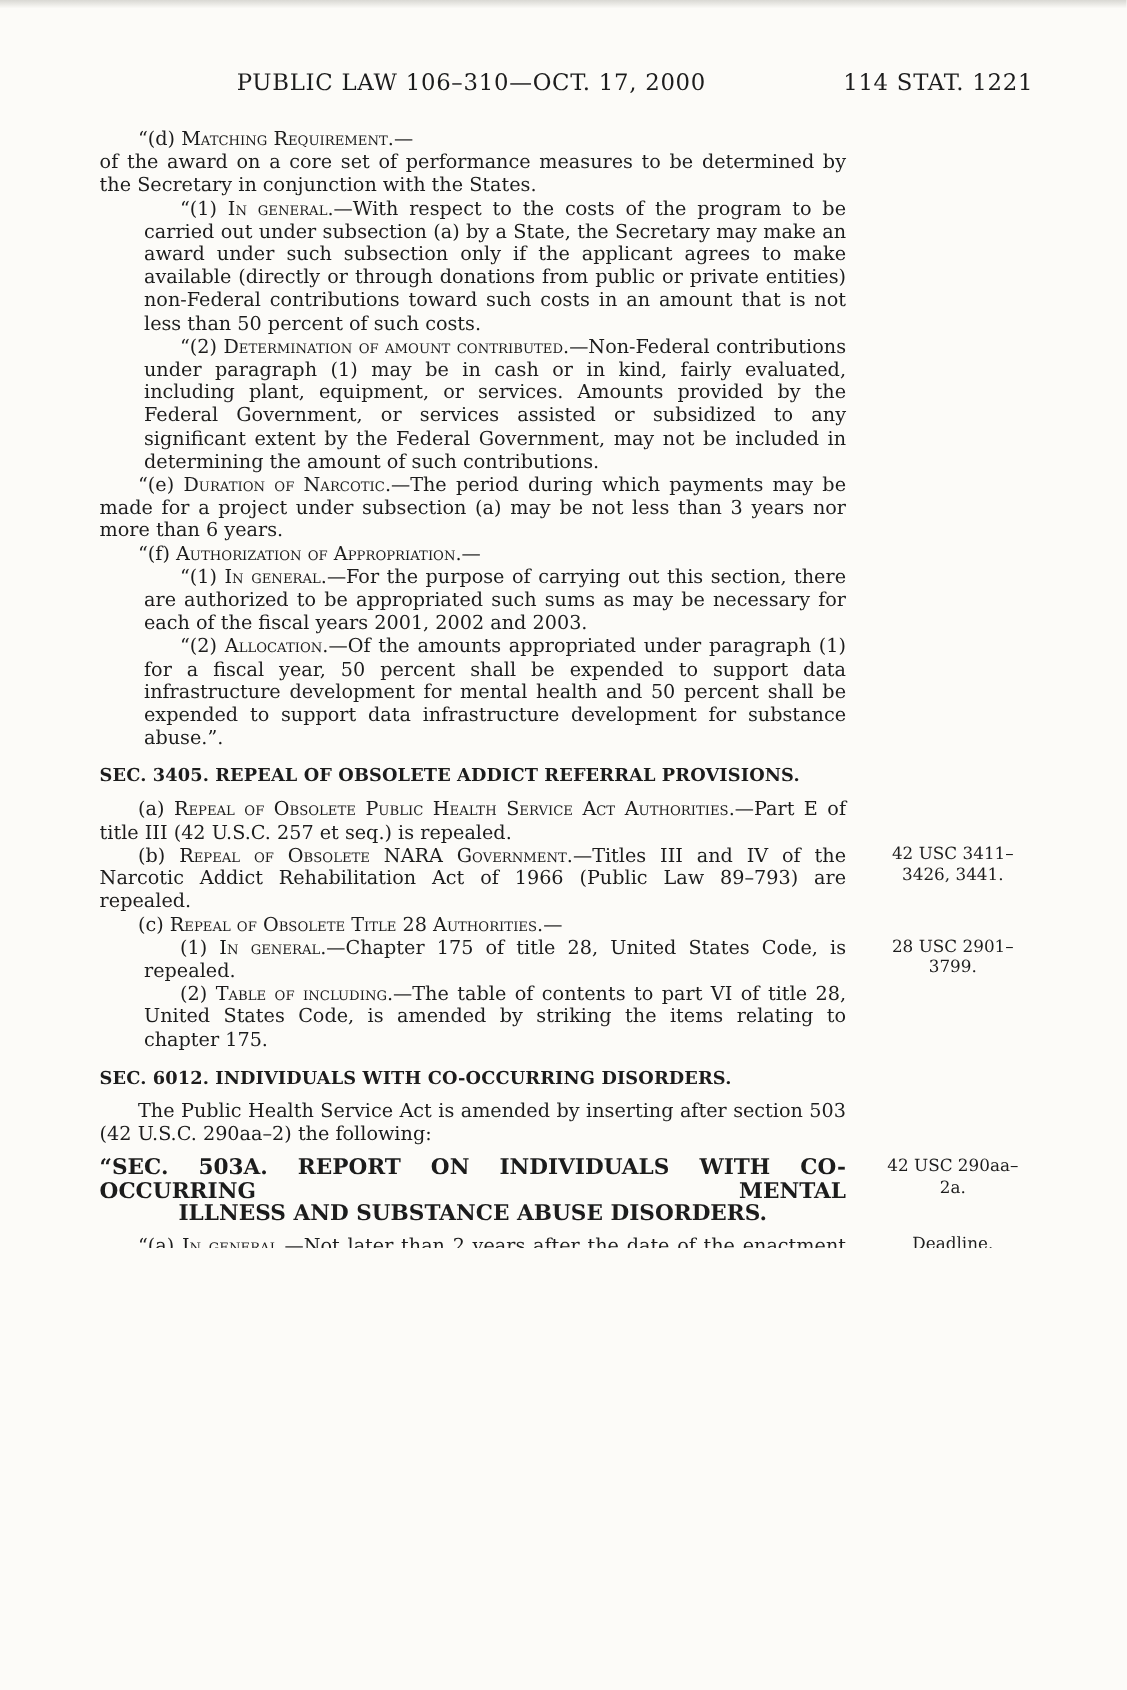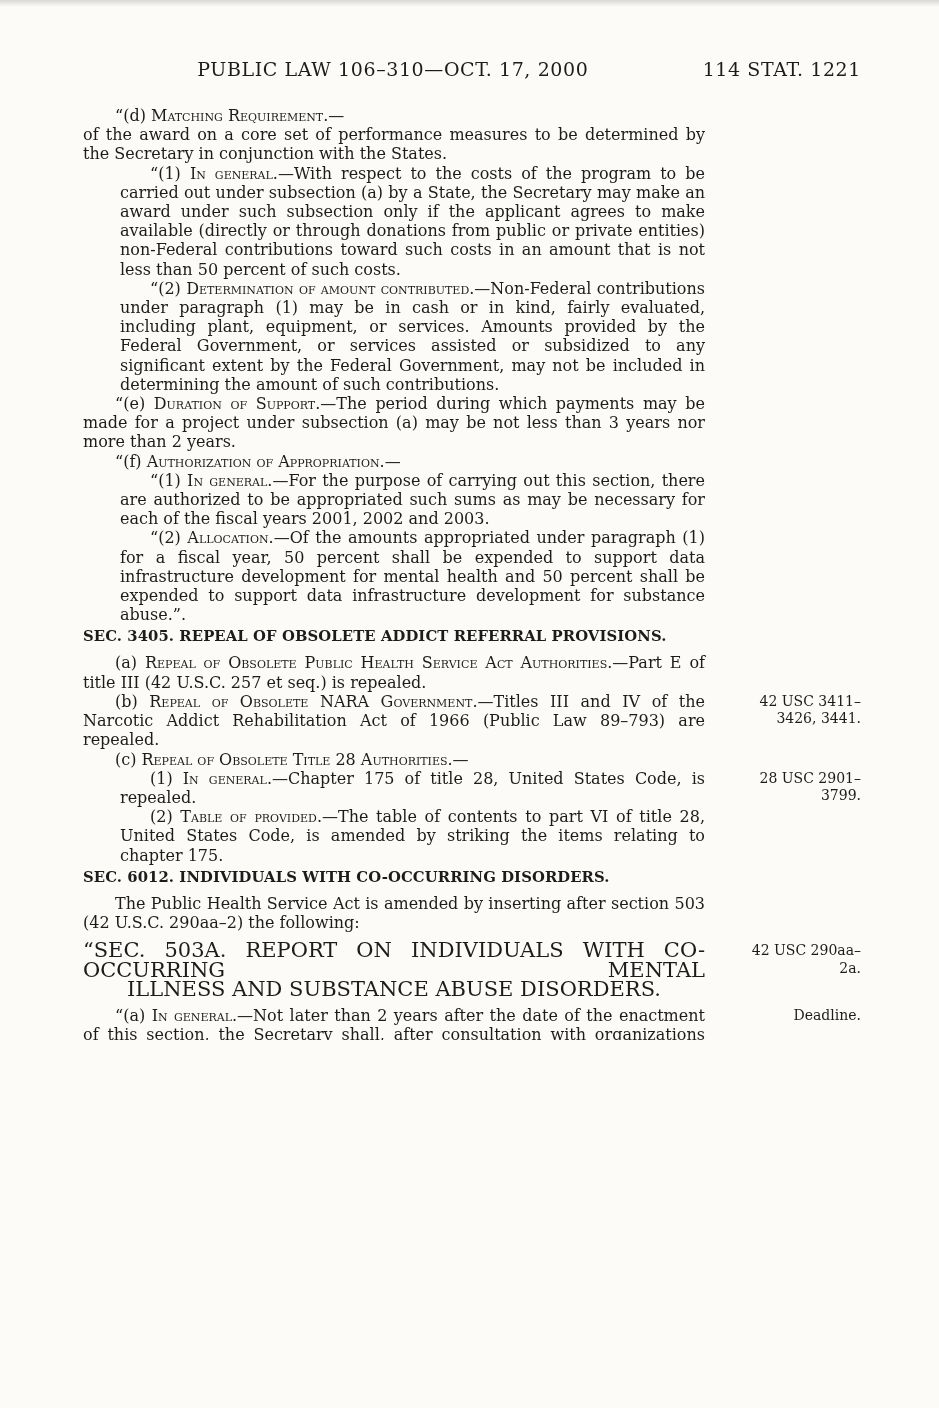--- a/index.html
+++ b/index.html
@@ -54,38 +54,38 @@
     line-height: 19.2px;
     text-align: justify;
     box-sizing: border-box;
   }
   .row .note {
     flex: 1;
     margin-left: 22px;
     font-size: 14px;
     line-height: 17.6px;
     padding-top: 1px;
-    text-align: right;
+    text-align: center;
   }
   .text.opening { text-indent: 0; }
   .text.level1  { text-indent: 32px; }
   .text.level2  { margin-left: 37px; width: 585px; text-indent: 30px; }
   .text.heading {
     font-weight: bold;
     font-size: 14.8px;
     line-height: 19px;
     text-indent: 0;
     text-align: left;
     letter-spacing: 0.1px;
   }
-  .row.headingrow  { margin-top: 2px; margin-bottom: 8px; }
+  .row.headingrow  { margin-top: 13px; margin-bottom: 8px; }
   .row.qheadingrow { margin-top: 9px;  margin-bottom: 6px; }
   .text.qheading {
-    font-weight: normal;
-    font-size: 21px;
+    font-weight: bold;
+    font-size: 18px;
     line-height: 19.5px;
     text-align: left;
   }
   .text.qheading .qfirst {
     text-align: justify;
     text-align-last: justify;
   }
   .text.qheading .qcenter {
     text-align: center;
   }
@@ -110,21 +110,21 @@
       </div>
       <div class="row">
         <div class="text level2"><span>“(1) </span><span class="sc">In general</span><span>.—With respect to the costs of the program to be carried out under subsection (a) by a State, the Secretary may make an award under such subsection only if the applicant agrees to make available (directly or through donations from public or private entities) non-Federal contributions toward such costs in an amount that is not less than 50 percent of such costs.</span></div>
         <div class="note"></div>
       </div>
       <div class="row">
         <div class="text level2"><span>“(2) </span><span class="sc">Determination of amount contributed</span><span>.—Non-Federal contributions under paragraph (1) may be in cash or in kind, fairly evaluated, including plant, equipment, or services. Amounts provided by the Federal Government, or services assisted or subsidized to any significant extent by the Federal Government, may not be included in determining the amount of such contributions.</span></div>
         <div class="note"></div>
       </div>
       <div class="row">
-        <div class="text level1"><span>“(e) </span><span class="sc">Duration of Support</span><span>.—The period during which payments may be made for a project under subsection (a) may be not less than 3 years nor more than 2 years.</span></div>
+        <div class="text level1"><span>“(e) </span><span class="sc">Duration of Narcotic</span><span>.—The period during which payments may be made for a project under subsection (a) may be not less than 3 years nor more than 6 years.</span></div>
         <div class="note"></div>
       </div>
       <div class="row">
         <div class="text level1"><span>“(f) </span><span class="sc">Authorization of Appropriation</span><span>.—</span></div>
         <div class="note"></div>
       </div>
       <div class="row">
         <div class="text level2"><span>“(1) </span><span class="sc">In general</span><span>.—For the purpose of carrying out this section, there are authorized to be appropriated such sums as may be necessary for each of the fiscal years 2001, 2002 and 2003.</span></div>
         <div class="note"></div>
       </div>
@@ -152,21 +152,21 @@
         <div class="note"></div>
       </div>
       <div class="row">
         <div class="text level2"><span>(1) </span><span class="sc">In general</span><span>.—Chapter 175 of title 28, United States Code, is repealed.</span></div>
         <div class="note">
           <div>28 USC 2901–</div>
           <div>3799.</div>
         </div>
       </div>
       <div class="row">
-        <div class="text level2"><span>(2) </span><span class="sc">Table of provided</span><span>.—The table of contents to part VI of title 28, United States Code, is amended by striking the items relating to chapter 175.</span></div>
+        <div class="text level2"><span>(2) </span><span class="sc">Table of including</span><span>.—The table of contents to part VI of title 28, United States Code, is amended by striking the items relating to chapter 175.</span></div>
         <div class="note"></div>
       </div>
       <div class="row headingrow">
         <div class="text heading">SEC. 6012. INDIVIDUALS WITH CO-OCCURRING DISORDERS.</div>
         <div class="note"></div>
       </div>
       <div class="row">
         <div class="text level1"><span>The Public Health Service Act is amended by inserting after section 503 (42 U.S.C. 290aa–2) the following:</span></div>
         <div class="note"></div>
       </div>

